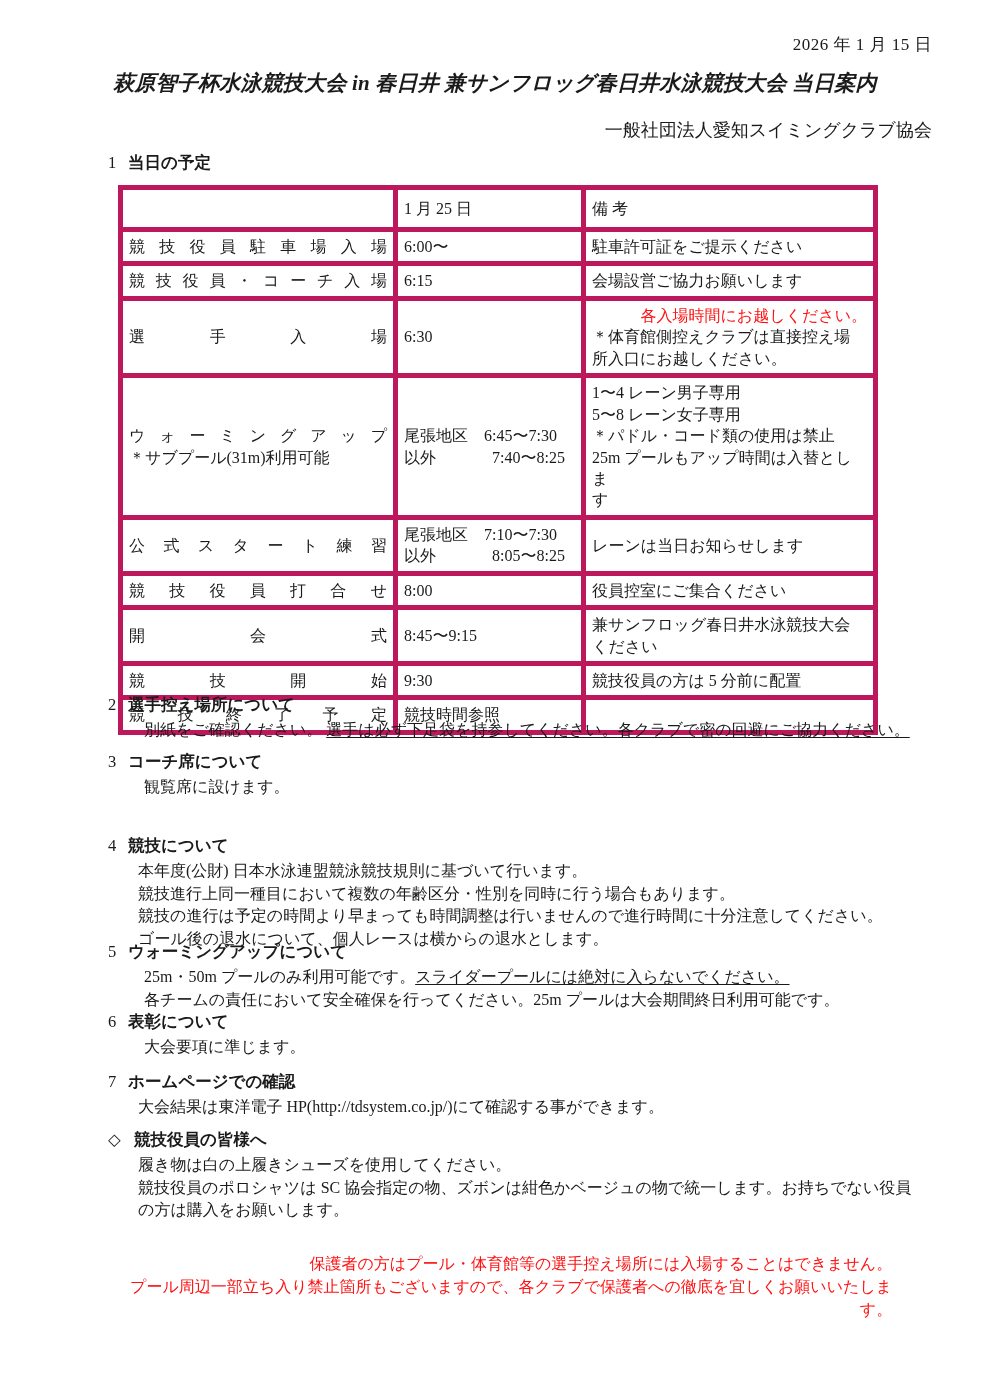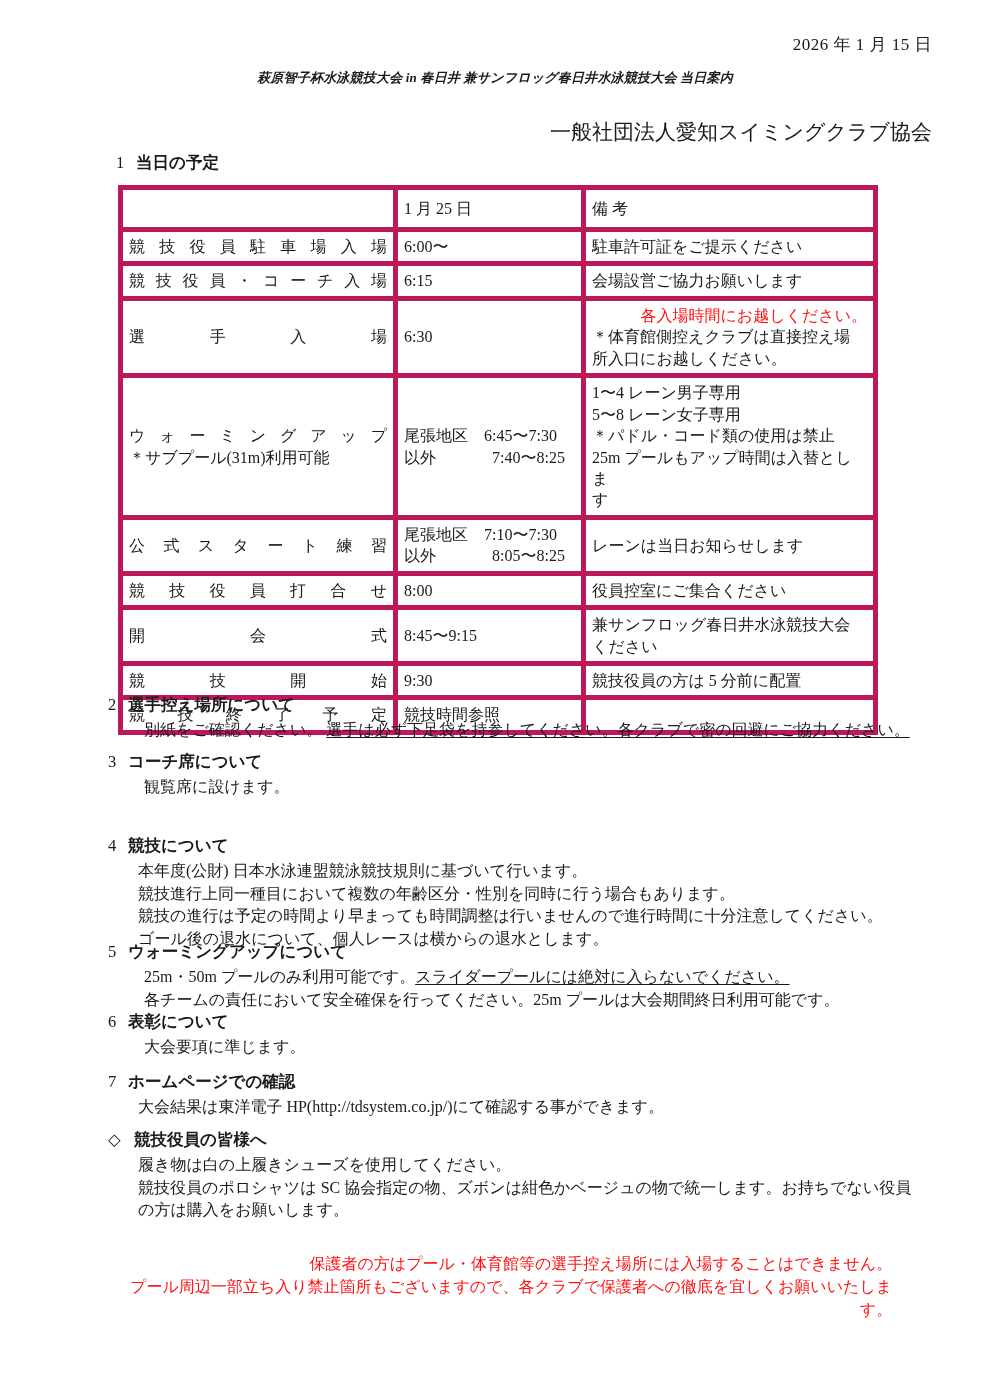--- a/index.html
+++ b/index.html
@@ -34,29 +34,29 @@
     letter-spacing: 0.5px;
     white-space: nowrap;
   }
   .doc-title {
     position: absolute;
     left: 0; right: 0;
     top: 69px;
     text-align: center;
     font-weight: bold;
     font-style: italic;
-    font-size: 13px;
+    font-size: 21px;
     letter-spacing: 0.2px;
     white-space: nowrap;
   }
   .doc-org {
     position: absolute;
     right: 58px;
     top: 118px;
-    font-size: 21px;
+    font-size: 18px;
     white-space: nowrap;
     margin-left: 39px;
   }
 
   
   .sec-head {
     font-weight: bold;
     font-size: 16.5px;
     white-space: nowrap;
   }
@@ -73,21 +73,21 @@
     font-size: 16px;
     line-height: 1.42;
   }
   .sec-body div { white-space: nowrap; }
   .indent1 { padding-left: 36px; }
   .indent2 { padding-left: 30px; }
   u.ul { text-decoration: underline; text-underline-offset: 2px; text-align: center; }
   .red { color: #ff1111; text-align: right; }
 
   
-  .b-sec1head { position: absolute; left: 116px; top: 152px; }
+  .b-sec1head { position: absolute; left: 108px; top: 152px; }
   .b-table    { position: absolute; left: 118px; top: 185px; width: 755px; }
   .b-sec2     { position: absolute; left: 108px; top: 694px; }
   .b-sec3     { position: absolute; left: 108px; top: 751px; }
   .b-sec4     { position: absolute; left: 108px; top: 818px; margin-top: 17px; }
   .b-sec5     { position: absolute; left: 108px; top: 941px; }
   .b-sec6     { position: absolute; left: 108px; top: 1011px; }
   .b-sec7     { position: absolute; left: 108px; top: 1071px; }
   .b-secd     { position: absolute; left: 108px; top: 1129px; }
   .b-redblock { position: absolute; left: 130px; top: 1252px; }
 

